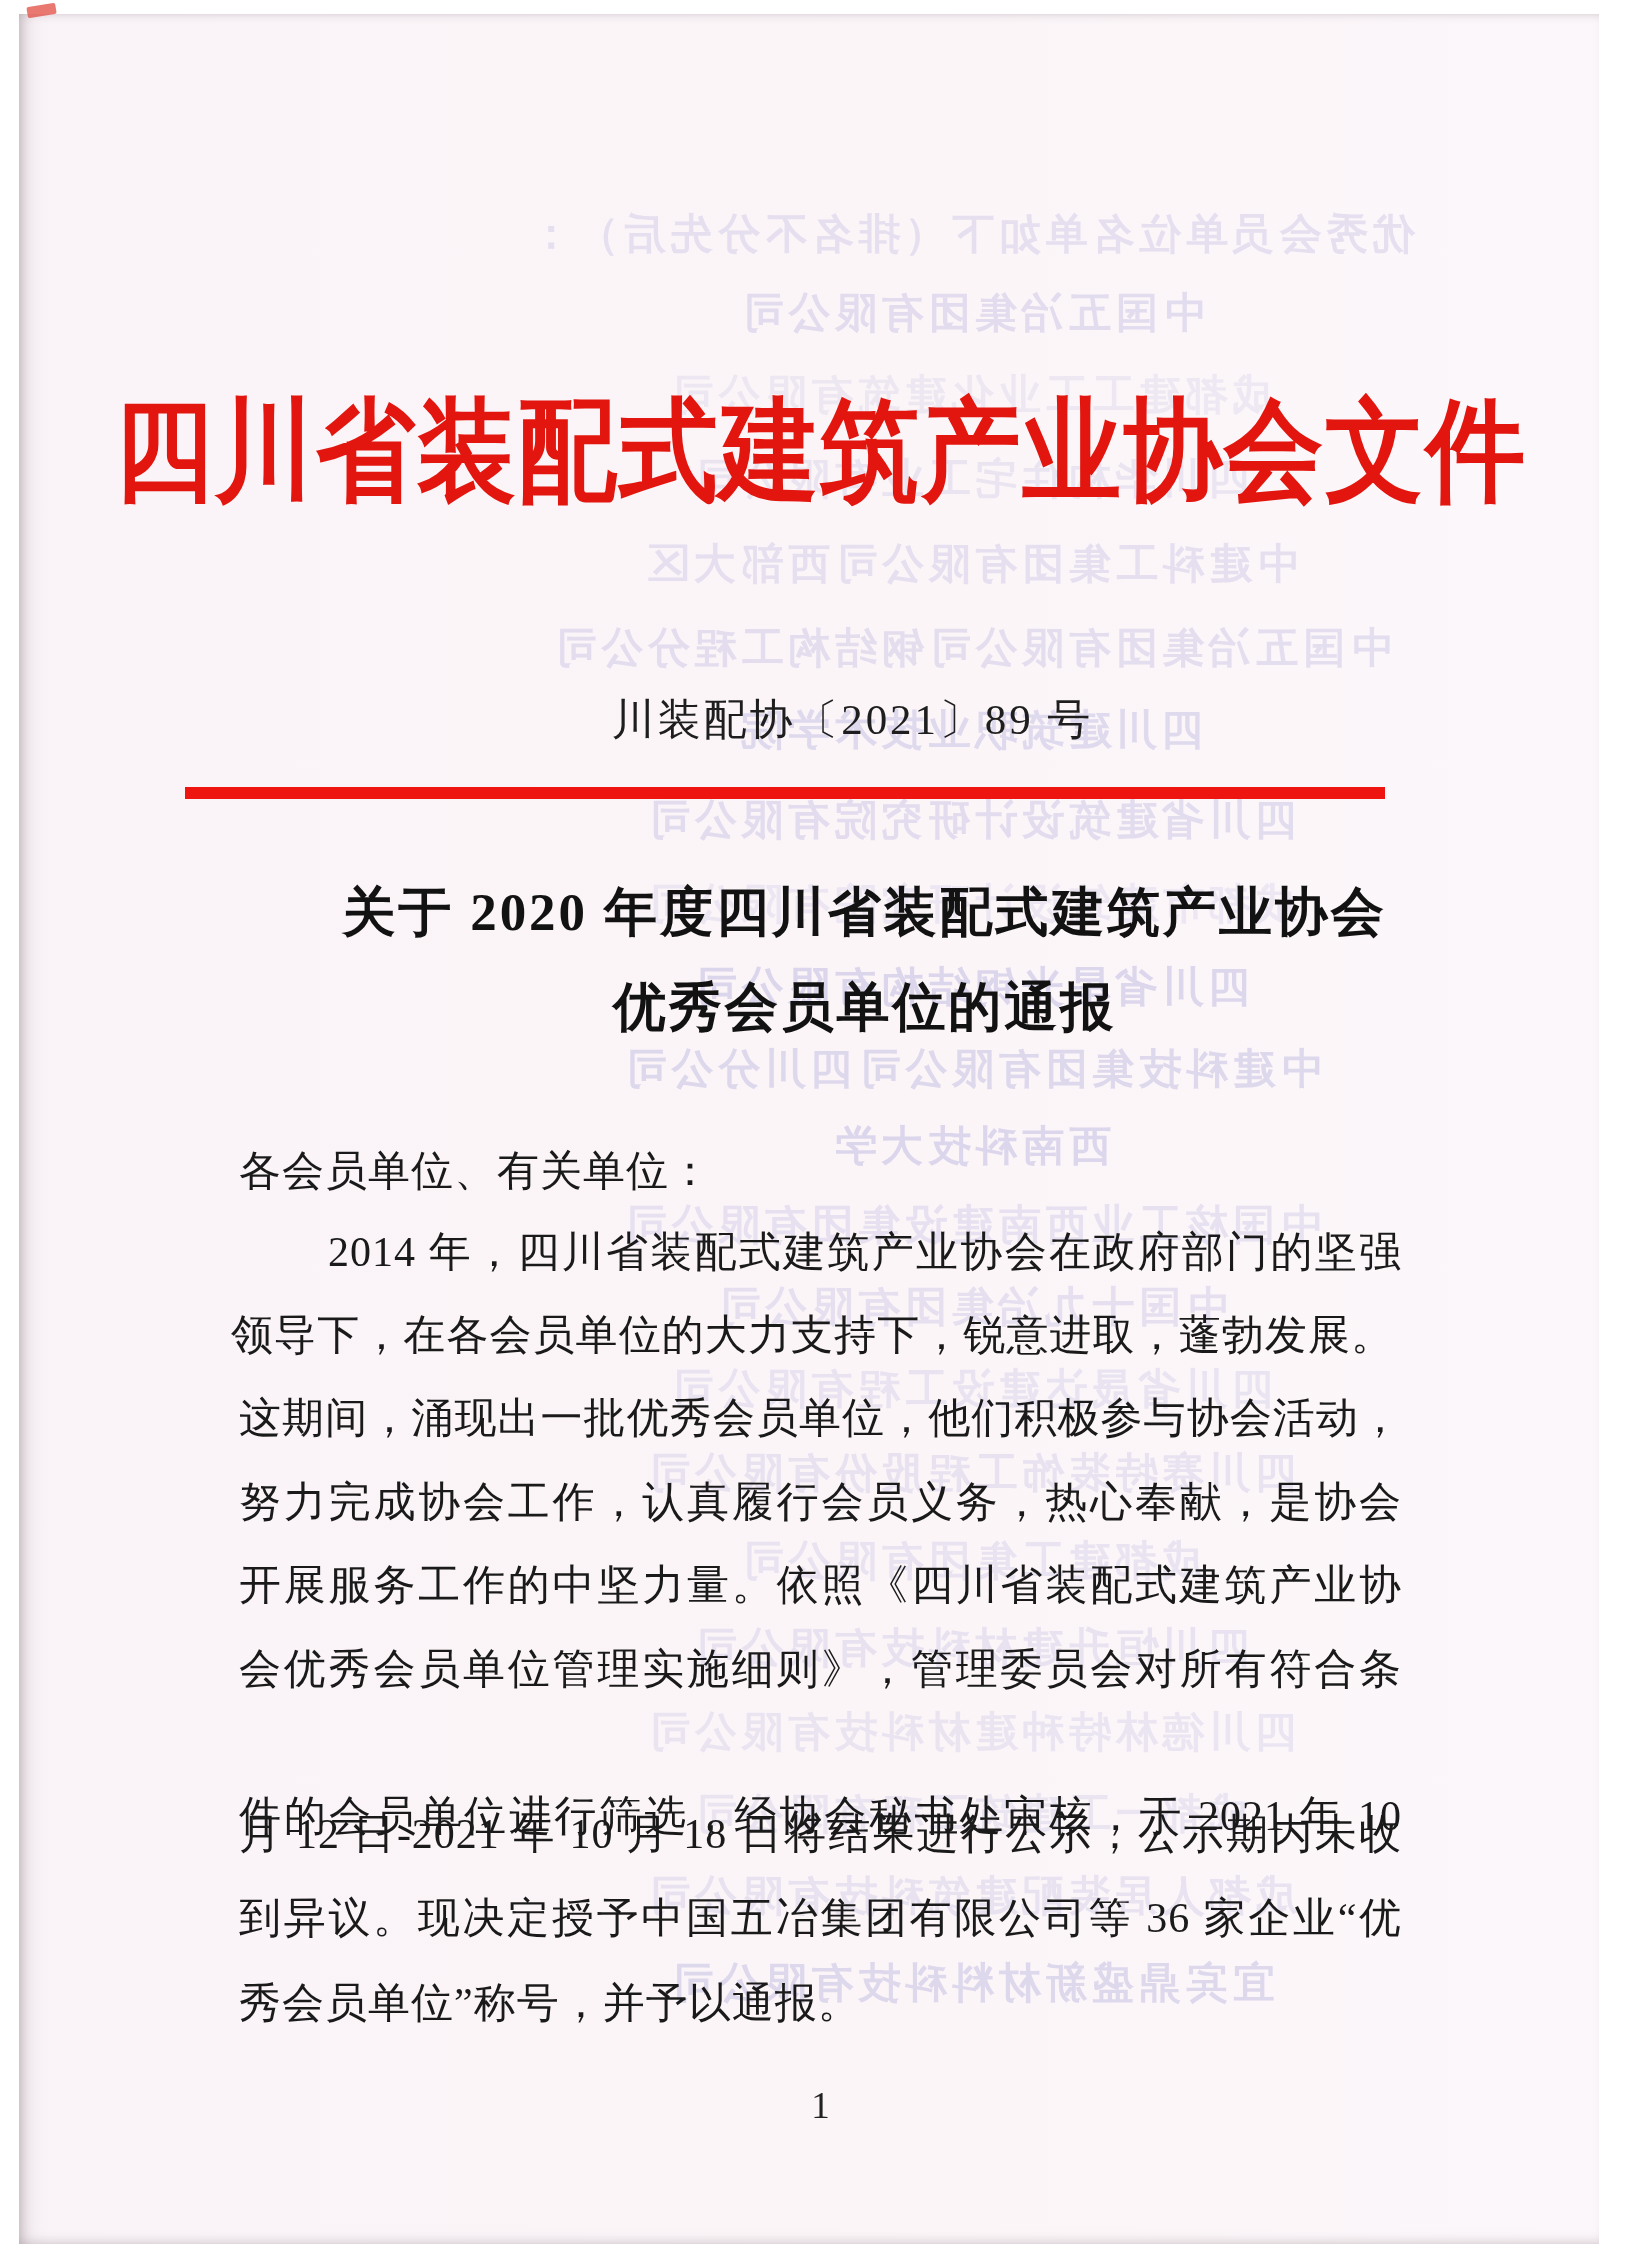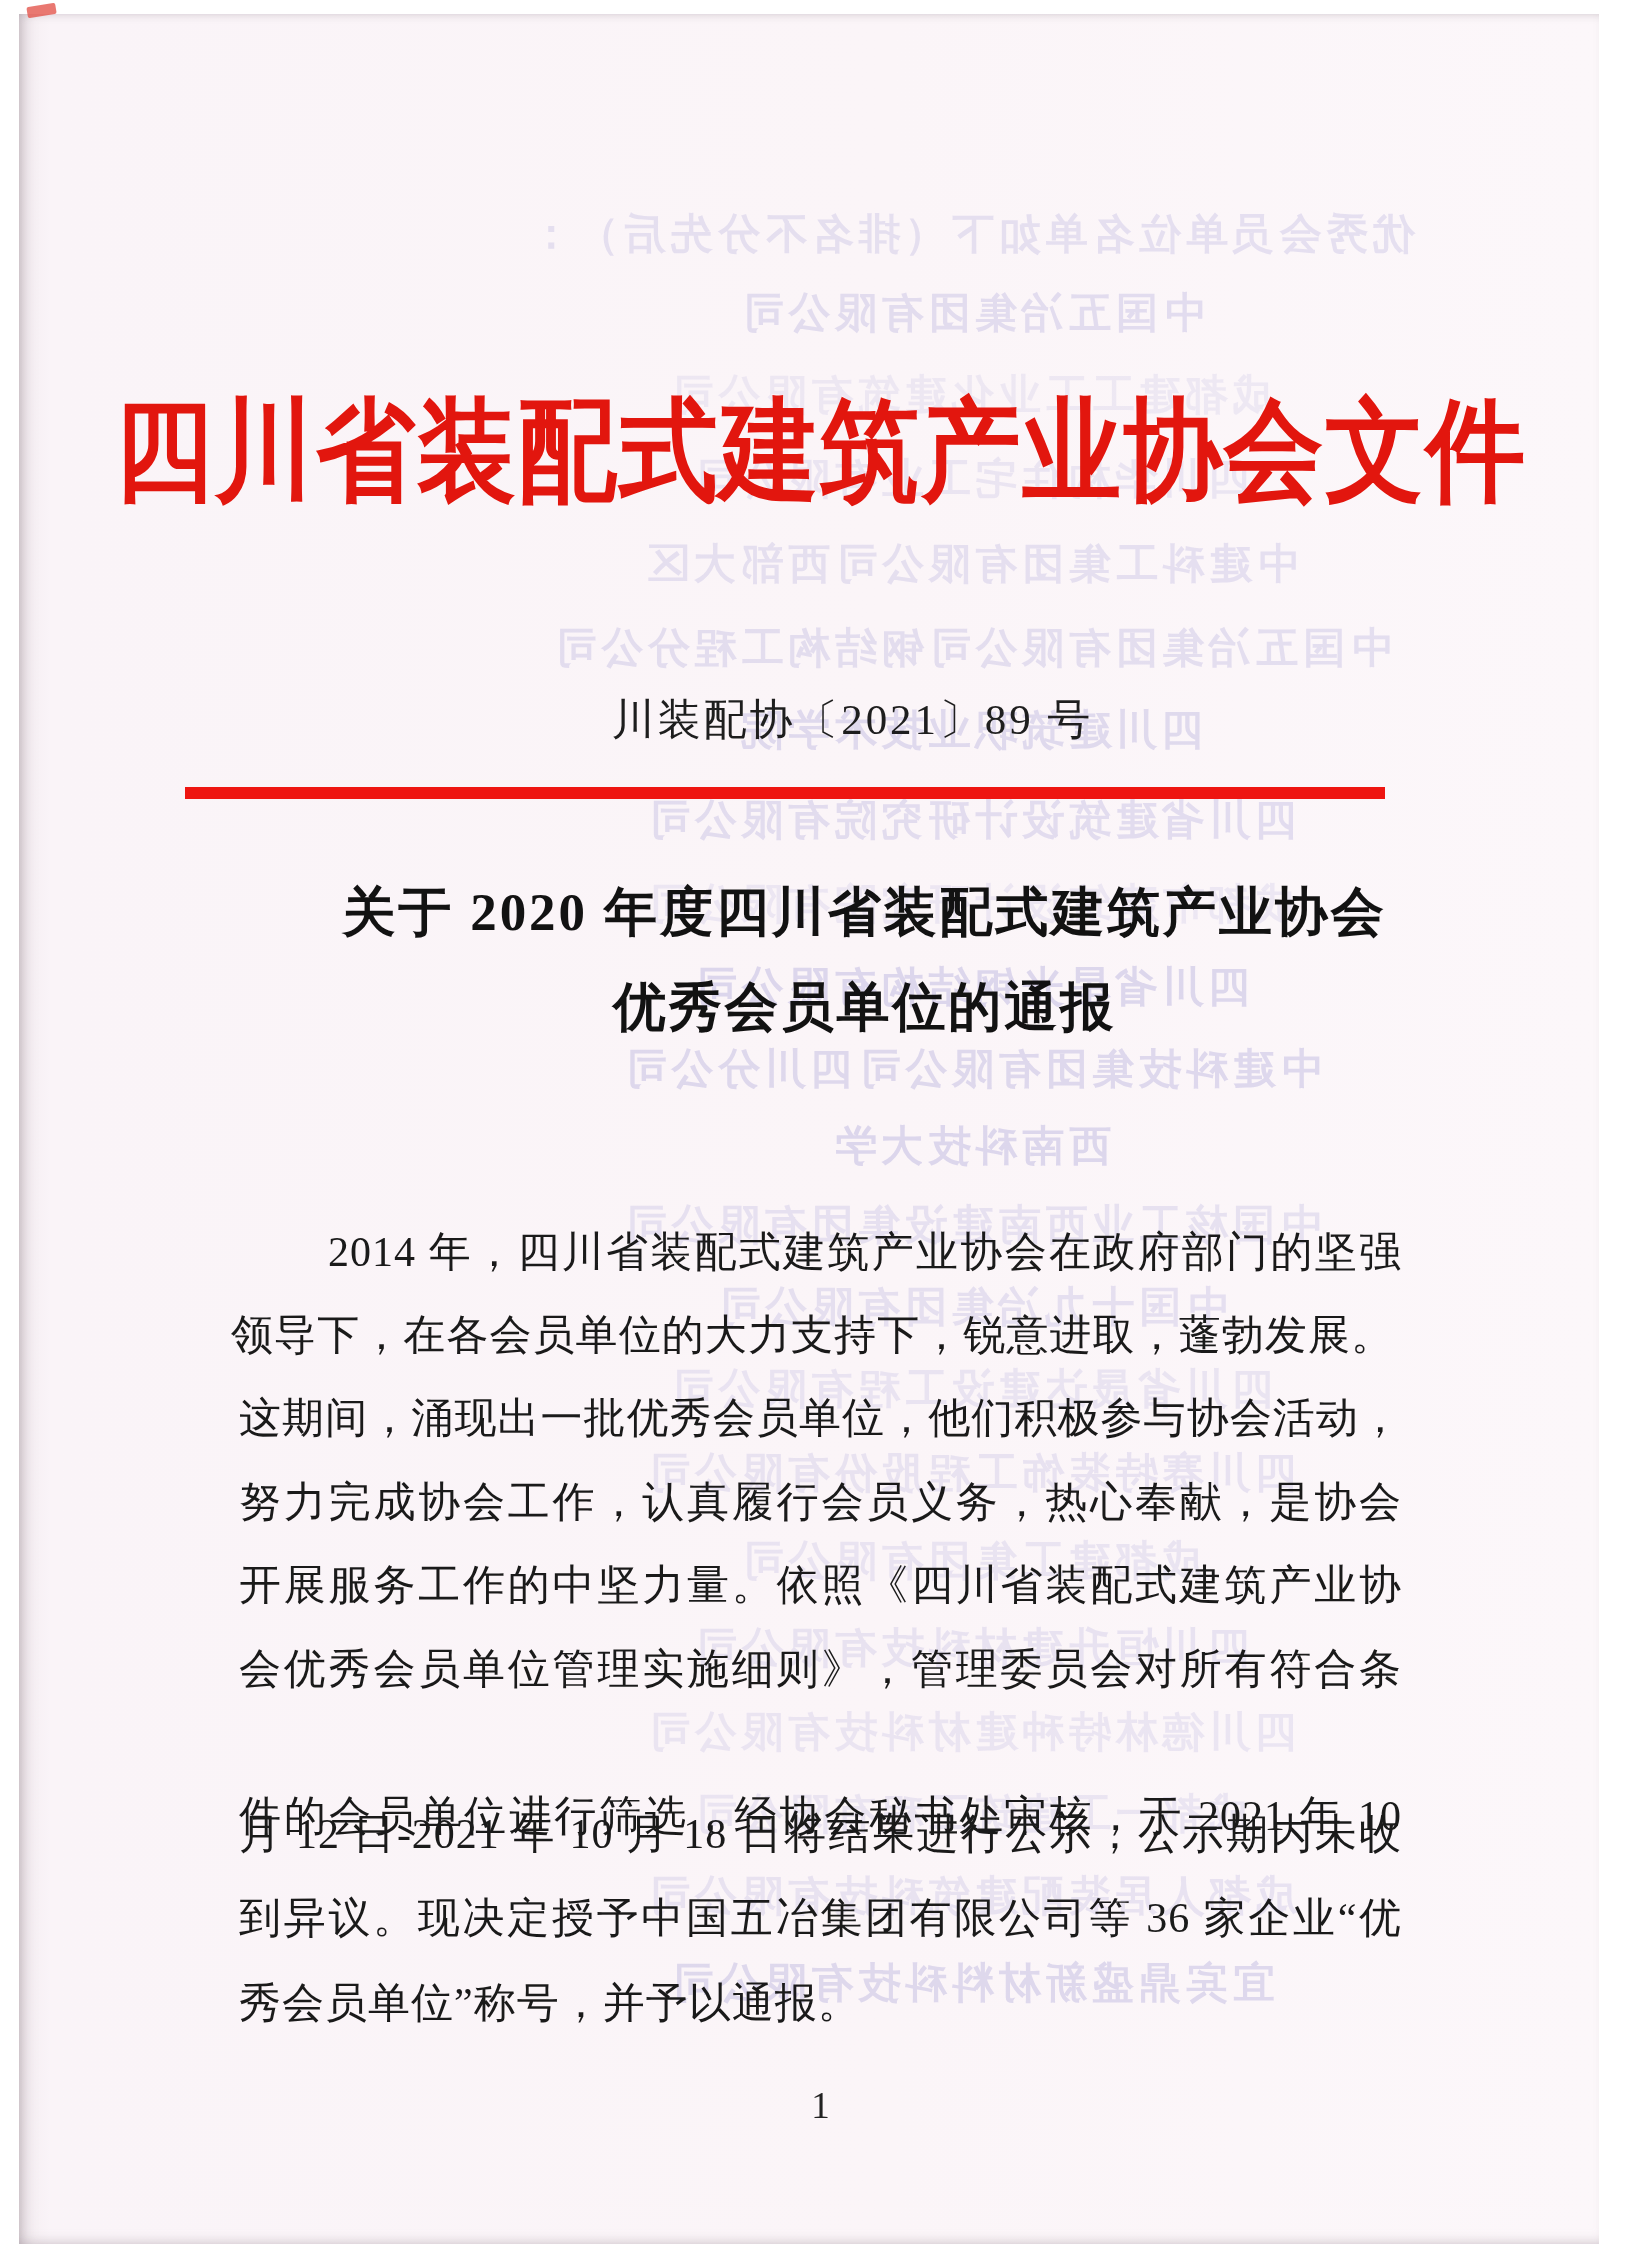--- a/index.html
+++ b/index.html
@@ -69,20 +69,21 @@
 
   <div class="org-title">四川省装配式建筑产业协会文件</div>
 
   <div class="doc-number">川装配协〔2021〕89 号</div>
 
   <div class="red-rule"></div>
 
   <div id="heading-1" class="heading-line">关于 2020 年度四川省装配式建筑产业协会</div>
   <div id="heading-2" class="heading-line">优秀会员单位的通报</div>
 
+  <div class="body-line salutation">各会员单位、有关单位：</div>
 
   <div id="body-lines">
       <div class="body-line just" style="top: 1224px; left: 328px; width: 1074px;">2014 年，四川省装配式建筑产业协会在政府部门的坚强</div>
       <div class="body-line just" style="top: 1307px; left: 231px; width: 1163px;">领导下，在各会员单位的大力支持下，锐意进取，蓬勃发展。</div>
       <div class="body-line just" style="top: 1390px; left: 239px; width: 1163px;">这期间，涌现出一批优秀会员单位，他们积极参与协会活动，</div>
       <div class="body-line just" style="top: 1474px; left: 239px; width: 1163px;">努力完成协会工作，认真履行会员义务，热心奉献，是协会</div>
       <div class="body-line just" style="top: 1557px; left: 239px; width: 1163px;">开展服务工作的中坚力量。依照《四川省装配式建筑产业协</div>
       <div class="body-line just" style="top: 1641px; left: 239px; width: 1163px;">会优秀会员单位管理实施细则》，管理委员会对所有符合条</div>
       <div class="body-line just" style="top: 1788px; left: 239px; width: 1163px;">件的会员单位进行筛选，经协会秘书处审核，于 2021 年 10</div>
       <div class="body-line just" style="top: 1806px; left: 239px; width: 1163px;">月 12 日-2021 年 10 月 18 日将结果进行公示，公示期内未收</div>

